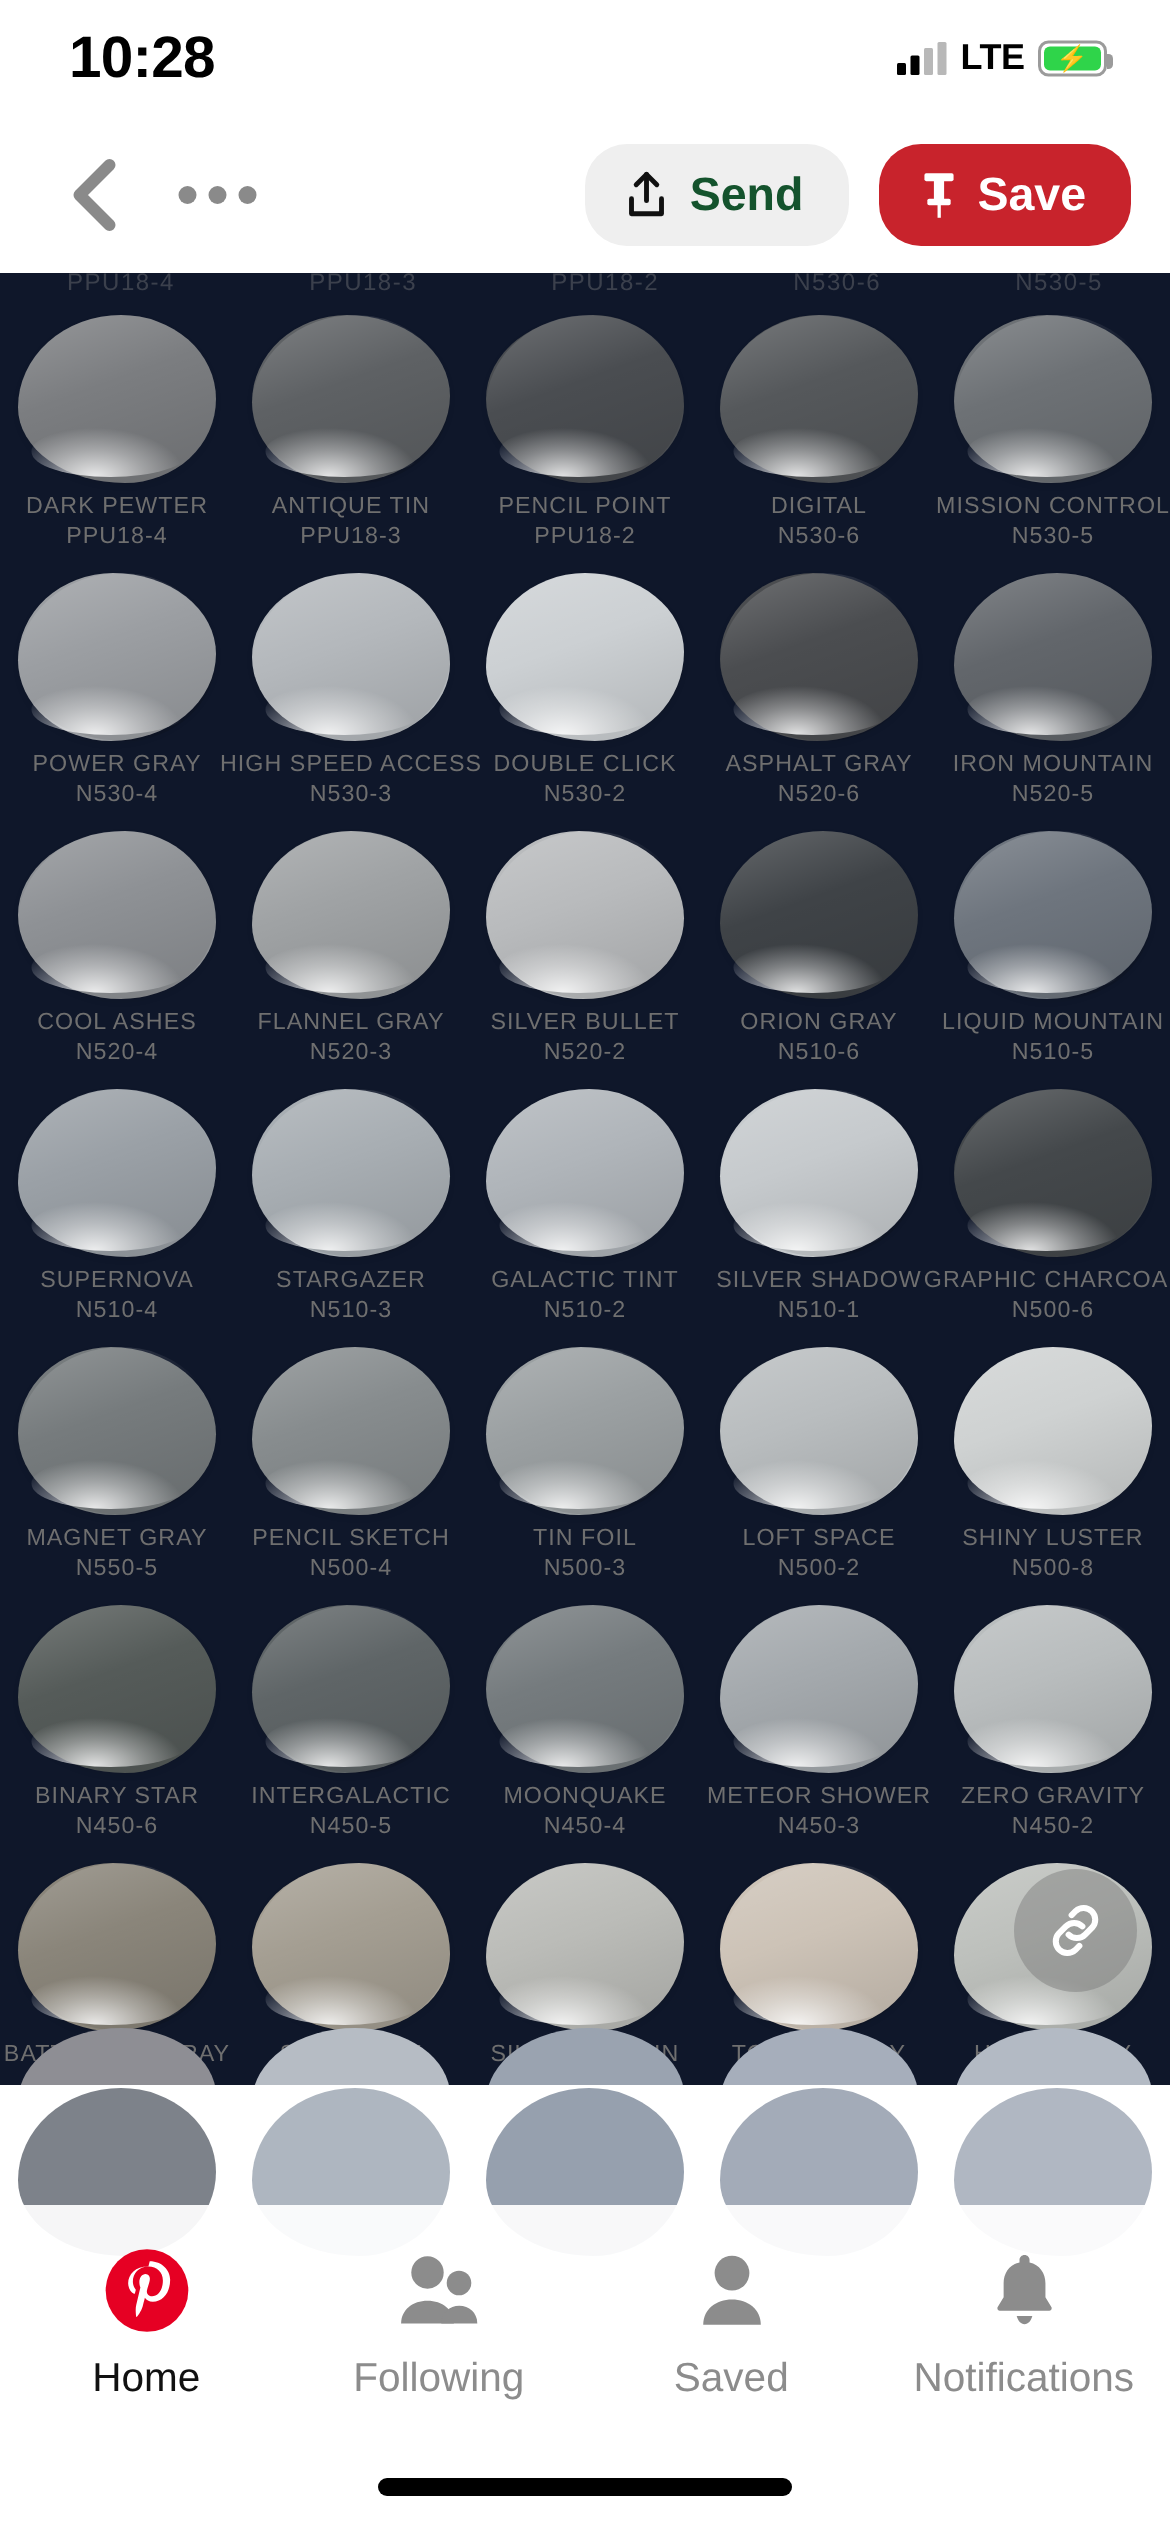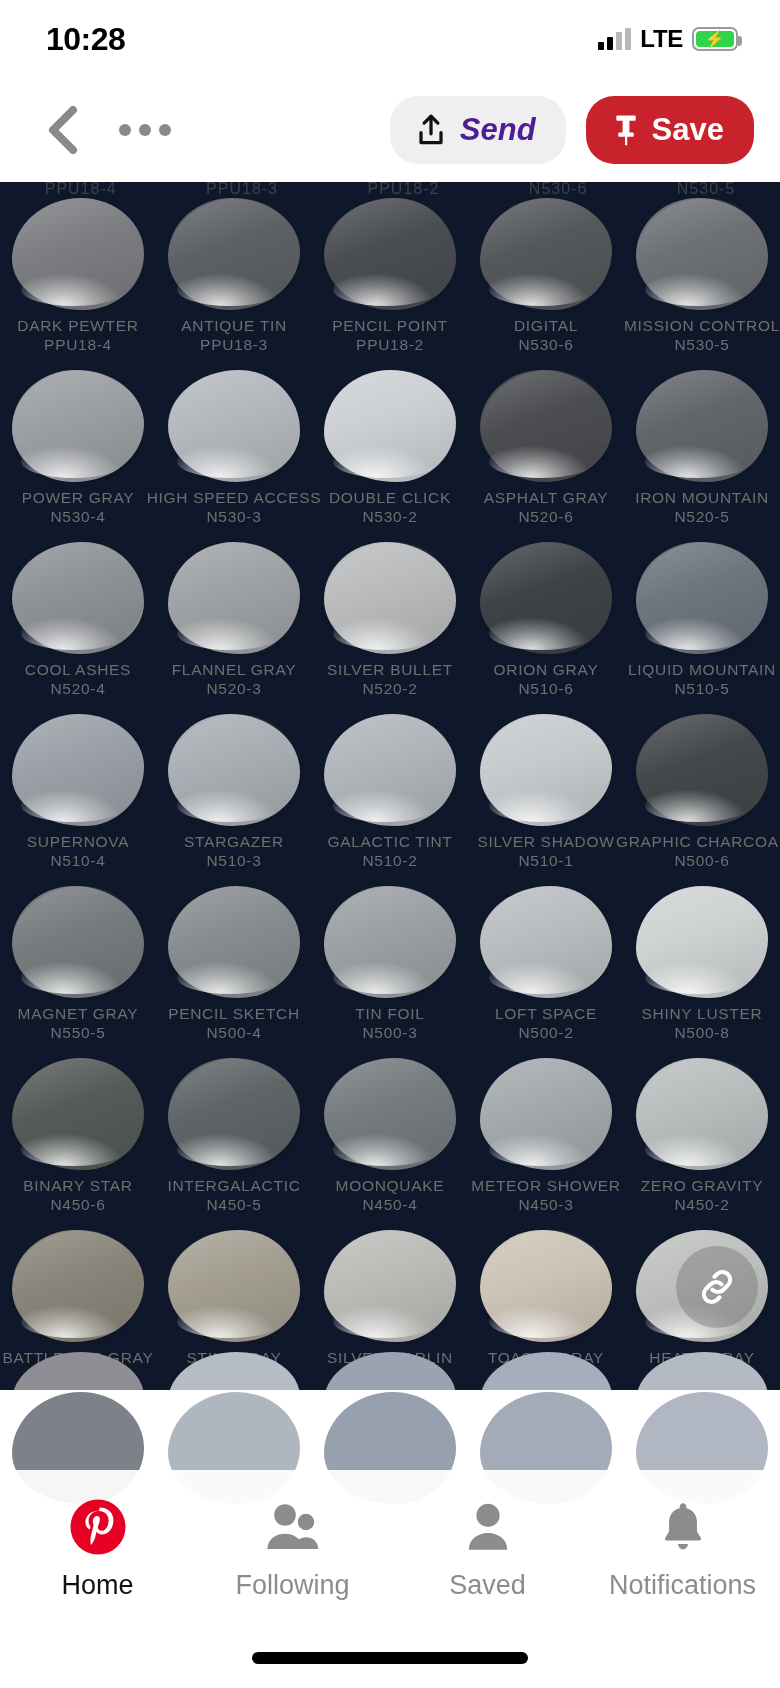--- a/index.html
+++ b/index.html
@@ -10,21 +10,21 @@
     overflow:hidden;
   }
   .screen { position:relative; width:780px; height:1688px; background:#fff; overflow:hidden; }
 
   
   .statusbar {
     position:absolute; top:0; left:0; width:780px; height:78px;
     display:flex; align-items:center; justify-content:space-between;
     padding:0 42px 0 46px; z-index:60; background:#fff;
   }
-  .status-time { font-size:32px; font-weight:700; color:#000; letter-spacing:-0.5px; }
+  .status-time { font-size:39px; font-weight:700; color:#000; letter-spacing:-0.5px; }
   .status-right { display:flex; align-items:center; gap:9px; }
   .sig { display:flex; align-items:flex-end; gap:3px; height:22px; }
   .sig span { width:6px; background:#000; border-radius:1px; }
   .sig span:nth-child(1){ height:8px; }
   .sig span:nth-child(2){ height:13px; }
   .sig span:nth-child(3){ height:18px; background:#b8b8b8; }
   .sig span:nth-child(4){ height:22px; background:#b8b8b8; }
   .lte { font-size:24px; font-weight:600; color:#000; letter-spacing:-0.3px; }
   .batt { position:relative; width:46px; height:24px; border:2px solid #9b9b9b;
           border-radius:7px; padding:2px; background:#fff; }
@@ -50,21 +50,21 @@
     width:62px; height:54px; display:flex; align-items:center; justify-content:center;
     gap:8px; cursor:pointer; margin-left:24px;
   }
   .dot { width:12px; height:12px; border-radius:50%; background:#8a8a8a; }
   .topbar-spacer { flex:1; }
   .send-btn {
     display:flex; align-items:center; gap:14px;
     background:#efefef; border-radius:28px; height:68px; padding:0 30px 0 26px;
     cursor:pointer;
   }
-  .send-btn .lbl { font-size:31px; font-weight:700; color:#4c1d95;font-style:italic; }
+  .send-btn .lbl { font-size:31px; font-weight:700; color:#14532d; }
   .save-btn {
     display:flex; align-items:center; gap:12px;
     background:#c8232c; border-radius:28px; height:68px; padding:0 30px 0 26px;
     margin-left:20px; cursor:pointer;
   }
   .save-btn .lbl { font-size:31px; font-weight:700; color:#fff; }
 
   
   .pin-image {
     position:absolute; top:182px; left:0; width:780px; height:1208px;
@@ -72,21 +72,21 @@
   }
   .clipped-top {
     position:absolute; top:0; left:0; width:780px; height:16px;
     display:flex; justify-content:space-around; align-items:flex-end;
     opacity:.35; overflow:hidden;
   }
   .clipped-top div { font-size:16px; color:#8d8d8d; letter-spacing:1px; }
 
   .grid { position:absolute; top:14px; left:0; width:780px; }
   .prow { display:flex; width:780px; height:172px; }
-  .cell { width:156px; display:flex; flex-direction:column; align-items:center; }
+  .cell { width:156px; display:flex; flex-direction:column; align-items:center;justify-content:flex-end; }
   .blob-wrap { height:116px; display:flex; align-items:center; justify-content:center;
                width:100%; }
   .blob {
     width:132px; height:112px;
     border-radius:52% 48% 46% 54% / 55% 50% 50% 45%;
     position:relative;
     box-shadow:0 2px 4px rgba(0,0,0,.07);
   }
   .blob::after {
     content:""; position:absolute;

